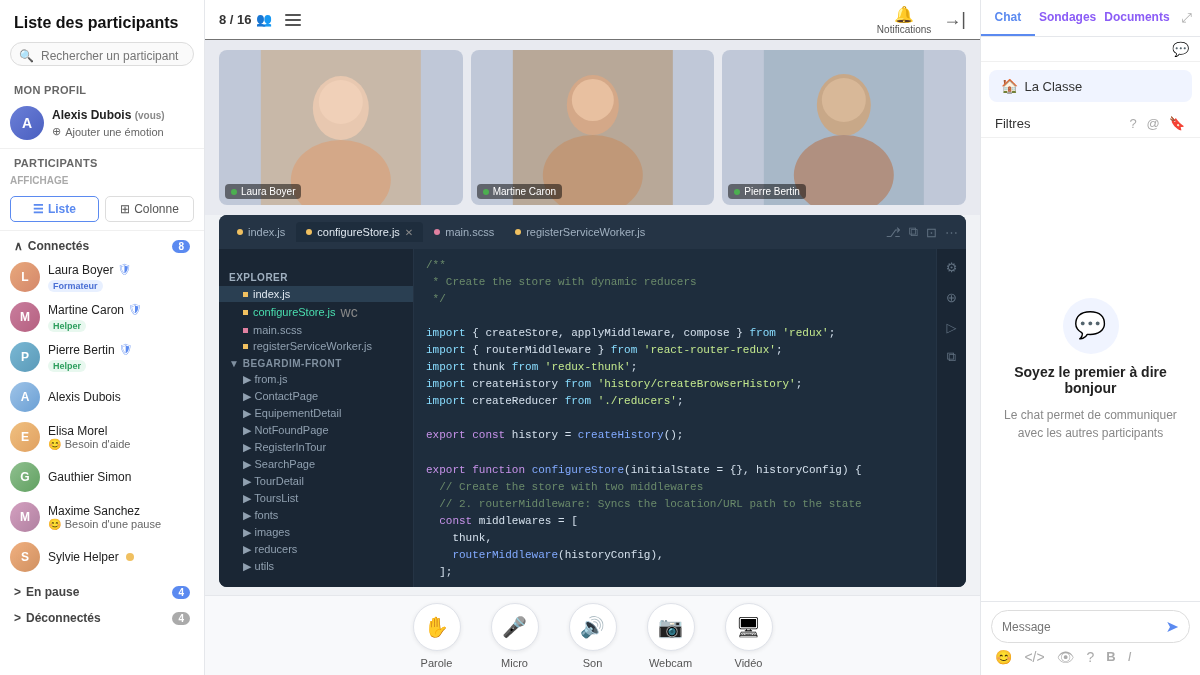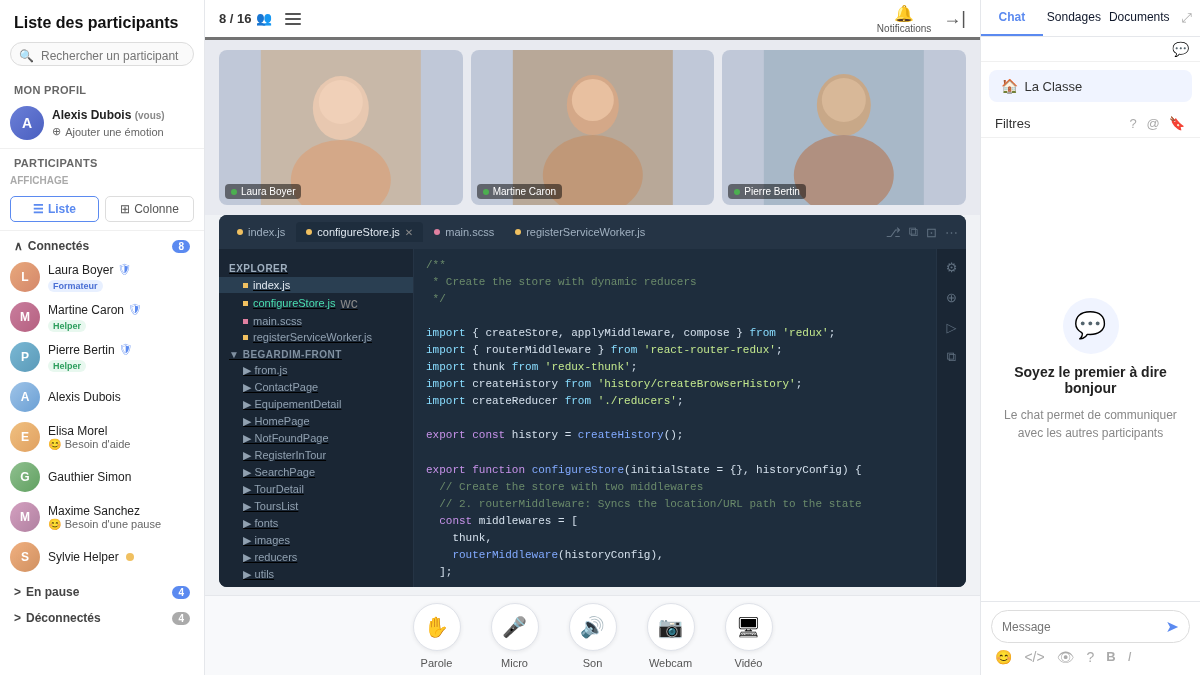--- a/index.html
+++ b/index.html
@@ -40,21 +40,21 @@
     .role-badge { font-size: 9px; padding: 1px 5px; border-radius: 8px; font-weight: 600; }
     .role-formateur { background: #e8f0ff; color: #4a6fd4; }
     .role-helper { background: #e8f8ef; color: #2e9e5e; }
     .emotion-text { font-size: 11px; color: #666; }
     .shield-icon { color: #5b8af0; font-size: 11px; }
 
     
     .main-area { flex: 1; display: flex; flex-direction: column; overflow: hidden; }
 
     
-    .top-bar { height: 40px; background: #fff; border-bottom: 3px solid #737373; display: flex; align-items: center; justify-content: space-between; padding: 0 14px; flex-shrink: 0; }
+    .top-bar { height: 40px; background: #fff; border-bottom: 1px solid #737373; display: flex; align-items: center; justify-content: space-between; padding: 0 14px; flex-shrink: 0; }
     .top-bar-left { display: flex; align-items: center; gap: 12px; }
     .participant-count { font-size: 13px; font-weight: 600; color: #333; display: flex; align-items: center; gap: 5px; }
     .hamburger { display: flex; flex-direction: column; gap: 3px; cursor: pointer; }
     .hamburger span { width: 16px; height: 2px; background: #555; border-radius: 1px; display: block; }
     .top-bar-right { display: flex; align-items: center; gap: 12px; }
     .notif-area { display: flex; flex-direction: column; align-items: center; cursor: pointer; }
     .notif-label { font-size: 10px; color: #555; }
     .exit-btn { background: none; border: none; cursor: pointer; font-size: 18px; color: #555; }
 
     
@@ -93,21 +93,21 @@
 
     
     .bottom-controls { height: 80px; background: #f8f9fb; border-top: 1px solid #e5e7eb; display: flex; align-items: center; justify-content: center; gap: 30px; flex-shrink: 0; }
     .control-btn { display: flex; flex-direction: column; align-items: center; gap: 6px; cursor: pointer; }
     .control-circle { width: 48px; height: 48px; border-radius: 50%; background: #fff; border: 1px solid #e0e3ea; display: flex; align-items: center; justify-content: center; font-size: 20px; box-shadow: 0 1px 4px rgba(0,0,0,0.08); }
     .control-label { font-size: 11px; color: #555; }
 
     
     .right-panel { width: 220px; background: #fff; border-left: 1px solid #e5e7eb; display: flex; flex-direction: column; flex-shrink: 0; }
     .right-tabs { display: flex; border-bottom: 1px solid #e5e7eb; }
-    .right-tab { flex: 1; padding: 10px 4px; text-align: center; font-size: 12px; font-weight: 400; color: #0f172a; cursor: pointer; border-bottom: 2px solid transparent; }
+    .right-tab { flex: 1; padding: 10px 4px; text-align: center; font-size: 12px; font-weight: 700; color: #8b5cf6; cursor: pointer; border-bottom: 2px solid transparent; }
     .right-tab.active { color: #5b8af0; border-bottom-color: #5b8af0; font-weight: 600; }
     .classe-bar { display: flex; align-items: center; gap: 6px; padding: 8px 12px; background: #f0f4ff; margin: 8px; border-radius: 8px; cursor: pointer; }
     .classe-icon { color: #5b8af0; font-size: 14px; }
     .classe-label { font-size: 13px; font-weight: 500; color: #333; }
     .filtres-bar { display: flex; align-items: center; justify-content: space-between; padding: 6px 14px; border-bottom: 1px solid #f0f0f0; }
     .filtres-label { font-size: 13px; color: #333; }
     .filtres-icons { display: flex; gap: 10px; color: #aaa; font-size: 13px; }
     .chat-empty { flex: 1; display: flex; flex-direction: column; align-items: center; justify-content: center; gap: 10px; padding: 20px; }
     .chat-bubble-icon { width: 56px; height: 56px; border-radius: 50%; background: #f0f4ff; display: flex; align-items: center; justify-content: center; font-size: 26px; color: #5b8af0; }
     .chat-empty-title { font-size: 14px; font-weight: 700; color: #222; text-align: center; }
@@ -351,21 +351,21 @@
       <div style="flex:1"></div>
       <div style="display:flex;gap:8px;align-items:center;color:#607080;font-size:13px;">
         <span>⎇</span>
         <span>⧉</span>
         <span>⊡</span>
         <span>⋯</span>
       </div>
     </div>
     <div class="code-body">
       <div class="code-sidebar">
-        <div style="display:flex;flex-direction:column;padding:8px 0;text-decoration:underline;">
+        <div style="display:flex;flex-direction:column;padding:17px 0;">
           <div class="explorer-title">EXPLORER</div>
           <div class="file-tree">
             <div class="tree-item indent1 active">
               <span class="js-dot" style="background:#f0c060;width:5px;height:5px;"></span>
               <span>index.js</span>
             </div>
             <div class="tree-item indent1">
               <span class="js-dot" style="background:#f0c060;width:5px;height:5px;"></span>
               <span style="color:#4adfb0;">configureStore.js</span>
               <span style="font-size:14px;color:#888;margin-left:0;">wc</span>
@@ -380,23 +380,20 @@
             </div>
             <div class="section-label">▼ BEGARDIM-FRONT</div>
             <div class="tree-item indent1">
               <span>▶ from.js</span>
             </div>
             <div class="tree-item indent1">
               <span>▶ ContactPage</span>
             </div>
             <div class="tree-item indent1">
               <span>▶ EquipementDetail</span>
-            </div>
-            <div class="tree-item indent1">
-              <span>▶ HomePage</span>
             </div>
             <div class="tree-item indent1">
               <span>▶ NotFoundPage</span>
             </div>
             <div class="tree-item indent1">
               <span>▶ RegisterInTour</span>
             </div>
             <div class="tree-item indent1">
               <span>▶ SearchPage</span>
             </div>

